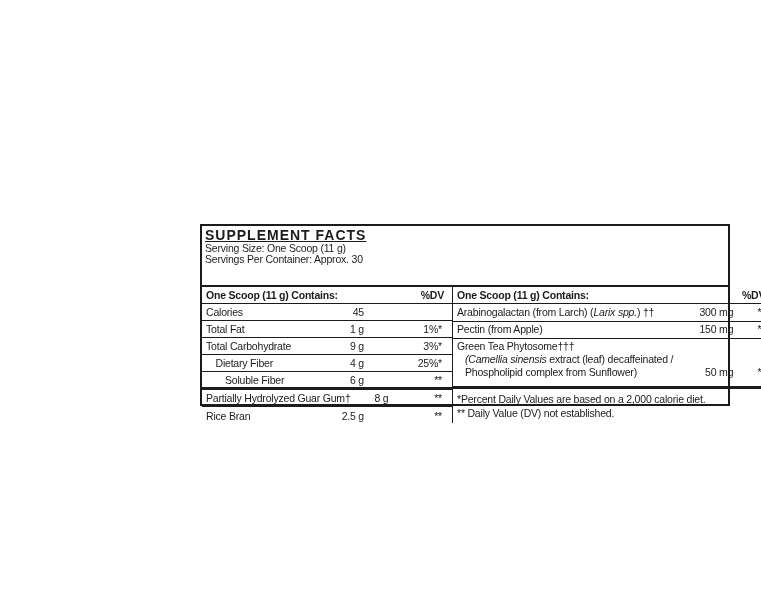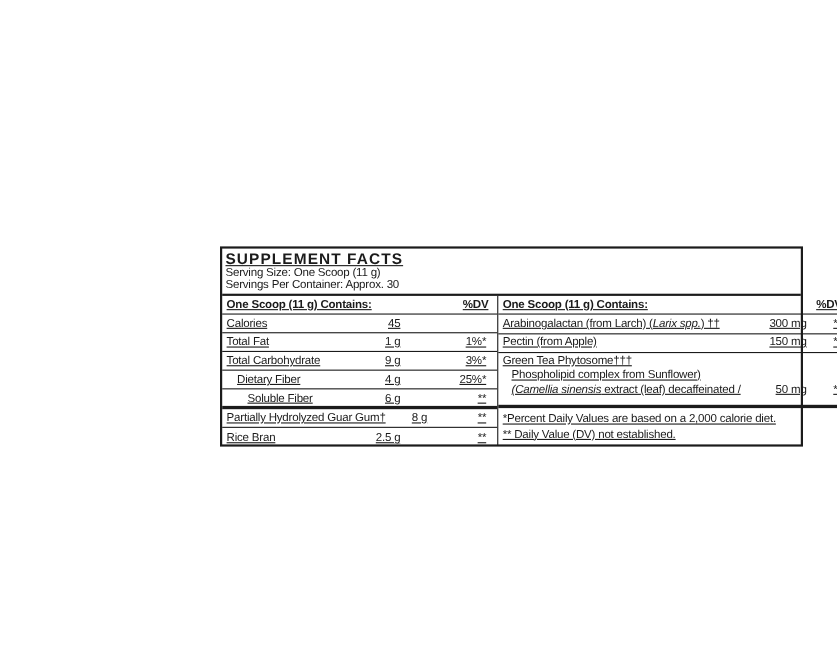--- a/index.html
+++ b/index.html
@@ -36,24 +36,23 @@
     white-space:nowrap;
     text-decoration:underline;
   }
   .sub{
     padding-left:3px;
     line-height:11px;
     white-space:nowrap;
   }
   .columns{
     display:flex;
-    margin-top:2px;
+    margin-top:20px;
     border-top:2px solid var(--ink);
     height:136px;
-    text-decoration:underline;
   }
   .col{box-sizing:border-box;}
   .col-left{width:250px;}
   .col-right{flex:1;border-left:1px solid var(--ink);}
   .col-header{
     display:flex;
     justify-content:space-between;
     align-items:center;
     font-weight:bold;
     height:17px;
@@ -173,22 +172,22 @@
             <div class="rrow">
               <div class="name">
                 <div class="line"><span>Pectin (from Apple)</span></div>
               </div>
               <span class="amt">150 mg</span>
               <span class="dv">**</span>
             </div>
             <div class="rrow multi thick">
               <div class="name">
                 <div class="line"><span>Green Tea Phytosome†††</span></div>
+                <div class="line cont"><span class="it">(Camellia sinensis</span><span> extract (leaf) decaffeinated /</span></div>
                 <div class="line cont"><span>Phospholipid complex from Sunflower)</span></div>
-                <div class="line cont"><span class="it">(Camellia sinensis</span><span> extract (leaf) decaffeinated /</span></div>
               </div>
               <span class="amt">50 mg</span>
               <span class="dv">**</span>
             </div>
           </div>
         <div class="footnotes" id="footnotes">
             <div class="footnote">*Percent Daily Values are based on a 2,000 calorie diet.</div>
             <div class="footnote">** Daily Value (DV) not established.</div>
           </div>
       </div>

